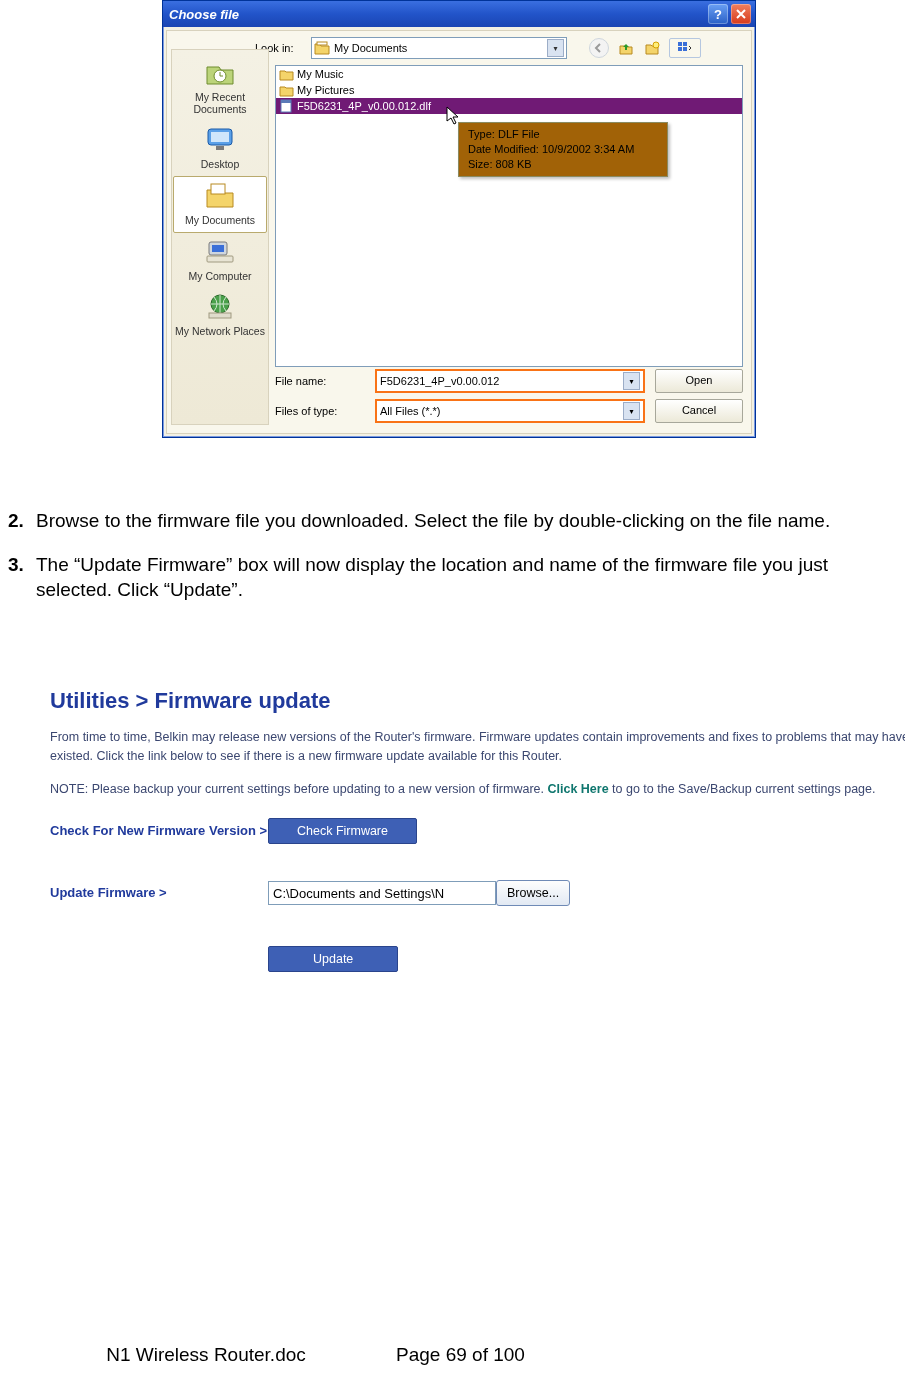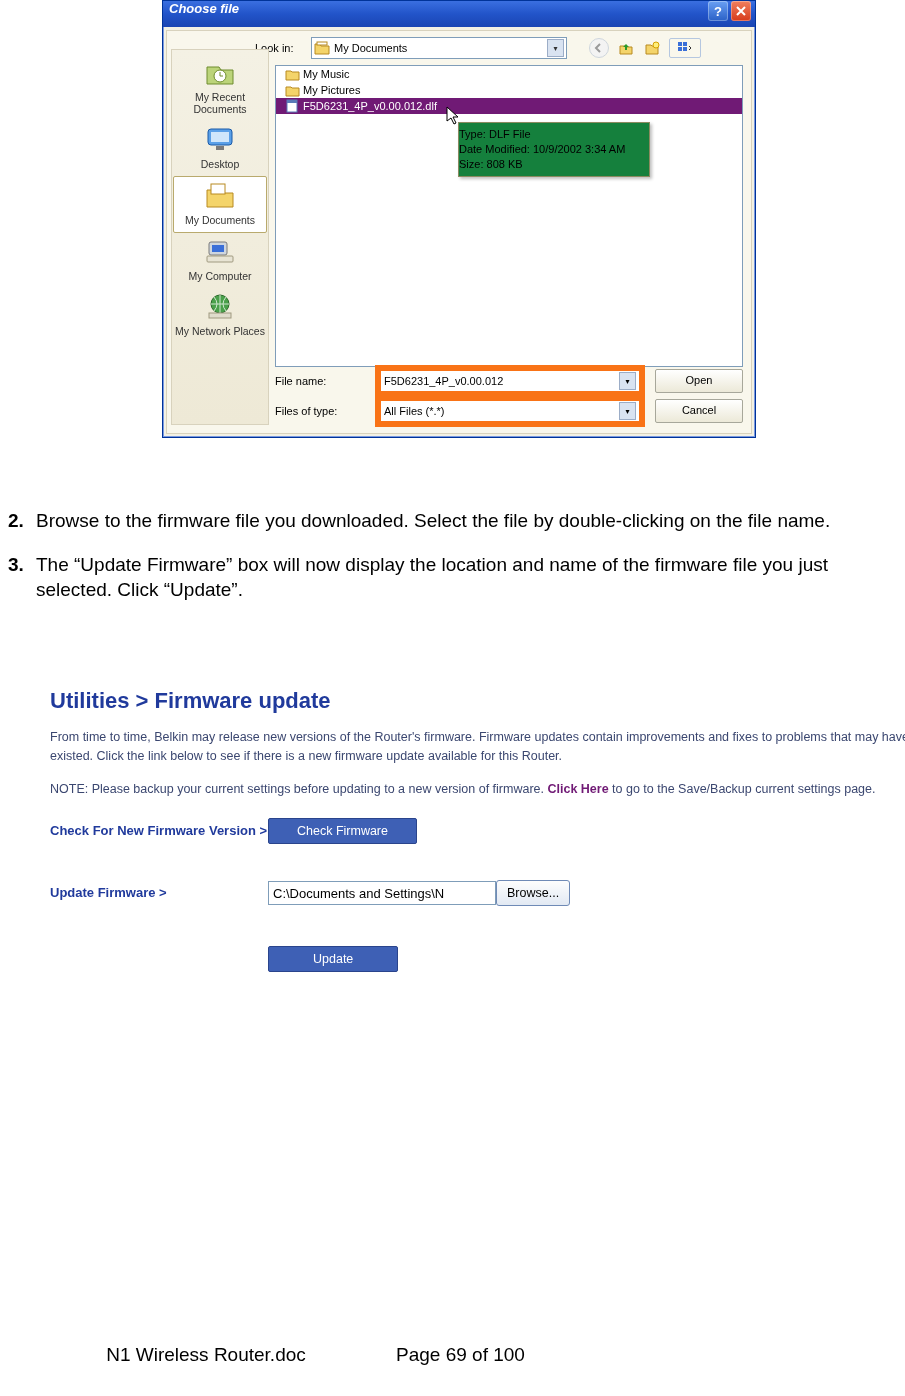--- a/index.html
+++ b/index.html
@@ -27,20 +27,21 @@
     background: #f3f1e4;
     font-family: Tahoma, Arial, sans-serif;
     font-size: 11px;
     box-shadow: 0 0 0 1px #7a99df inset;
   }
   .titlebar {
     height: 26px;
     background: linear-gradient(to bottom,#3a6fe0 0%,#2254c9 50%,#1a45b3 100%);
     color:#fff;
     display:flex;
+    align-items:center;
     padding:0 4px 0 6px;
     font-weight:bold;
     font-style: italic;
   }
   .titlebar .title { flex:1; font-size:13px; font-style: italic; font-weight:bold;}
   .tb-btn {
     width:20px;height:20px;margin-left:3px;border-radius:3px;
     display:inline-flex;align-items:center;justify-content:center;
     font-weight:bold;font-style:normal;font-size:13px;
     box-shadow: inset 0 0 0 1px rgba(255,255,255,.3);
@@ -75,35 +76,35 @@
     display:flex;flex-direction:column;align-items:center;
     padding:4px 0;gap:0;
   }
   .place{width:92px;text-align:center;font-size:10.5px;color:#333;padding:3px 0 6px;}
   .place.sel{border:1px solid #b9aa6d;background:#fff;border-radius:2px;}
   .place .pico{width:34px;height:30px;margin:0 auto 2px;}
   .filepane{
     position:absolute;left:108px;right:8px;top:34px;height:300px;
     background:#fff;border:1px solid #7f9db9;
   }
-  .fp-row{display:flex;align-items:center;gap:3px;padding:1px 9px;font-size:11px;}
+  .fp-row{display:flex;align-items:center;gap:3px;padding:1px 3px;font-size:11px;}
   .sel-row{background:#701a75;color:#fff;}
   .fp-ico{width:15px;height:14px;display:inline-block;}
   .cursor-svg{position:absolute;left:170px;top:40px;width:16px;height:20px;}
   .tooltip{
     position:absolute;left:182px;top:56px;width:190px;
-    background:#15803d;border:1px solid #8a8a60;padding:4px 0;font-size:11px;line-height:1.35;
+    background:#a16207;border:1px solid #8a8a60;padding:4px 9px;font-size:11px;line-height:1.35;
     box-shadow:2px 2px 3px rgba(0,0,0,.25);
   }
   .bottom-rows{
     position:absolute;left:108px;right:8px;bottom:8px;height:56px;
   }
   .brow{display:flex;align-items:center;gap:10px;height:24px;margin-bottom:6px;}
   .brow .blbl{width:90px;}
-  .brow .combo{flex:1;height:20px;border:6px solid #f97316;background:#fff;display:flex;align-items:center;padding:0 3px;}
+  .brow .combo{flex:1;height:20px;border:2px solid #f97316;background:#fff;display:flex;align-items:center;padding:0 3px;}
   .brow .combo .dd-arrow{width:15px;height:16px;margin-left:auto;background:#d9e3f1;border:1px solid #9cadc7;display:flex;align-items:center;justify-content:center;font-size:8px;}
   .brow .btn{width:86px;height:22px;border:1px solid #a7a79a;background:linear-gradient(#fff,#ece9d8);text-align:center;line-height:20px;border-radius:2px;}
   
   .folder-ico{width:16px;height:14px;}
   
   .instructions{
     position:absolute;left:8px;top:508px;right:14px;
     font-family: Arial, Helvetica, sans-serif;
     font-size:19px;line-height:1.35;
   }
@@ -111,21 +112,21 @@
   .step .num{font-weight:bold;width:28px;flex:none;}
   .step .txt{flex:1;}
   
   .fw-panel{
     position:absolute;left:30px;top:688px;width:870px;
     font-family: Verdana, Arial, sans-serif;
     margin-left: 20px;
   }
   .fw-title{color:#203a9c;font-size:22px;font-weight:bold;margin-bottom:14px;}
   .fw-text{color:#3b4770;font-size:12.5px;line-height:1.5;margin-bottom:14px;}
-  .fw-text .link{color:#701a75;font-weight:bold;}
+  .fw-text .link{color:#0f766e;font-weight:bold;}
   .fw-row{display:flex;align-items:center;margin:20px 0;}
   .fw-lbl{color:#203a9c;font-weight:bold;font-size:13px;width:218px;line-height:1.3;}
   .fw-btn{
     background:#3e60b5;color:#fff;border:1px solid #2a448c;
     padding:5px 28px;font-size:12.5px;border-radius:2px;display:inline-block;
   }
   .fw-input{
     width:218px;height:22px;border:1px solid #7f9db9;background:#fff;
     font-family: Arial;font-size:13px;padding:0 4px;display:flex;align-items:center;overflow:hidden;white-space:nowrap;
   }

